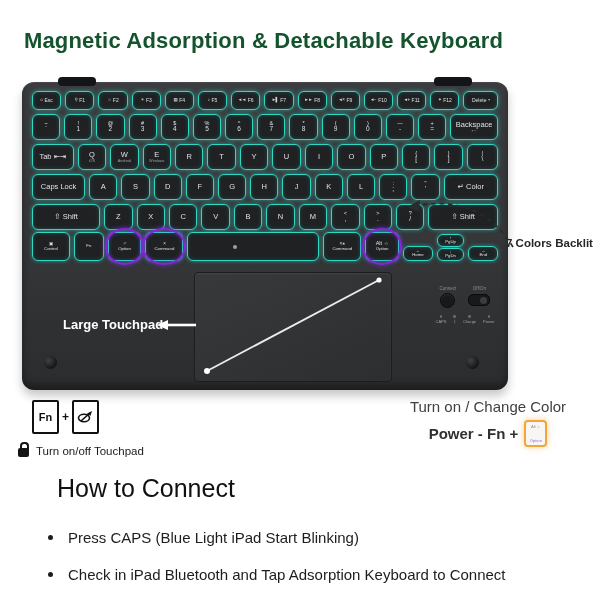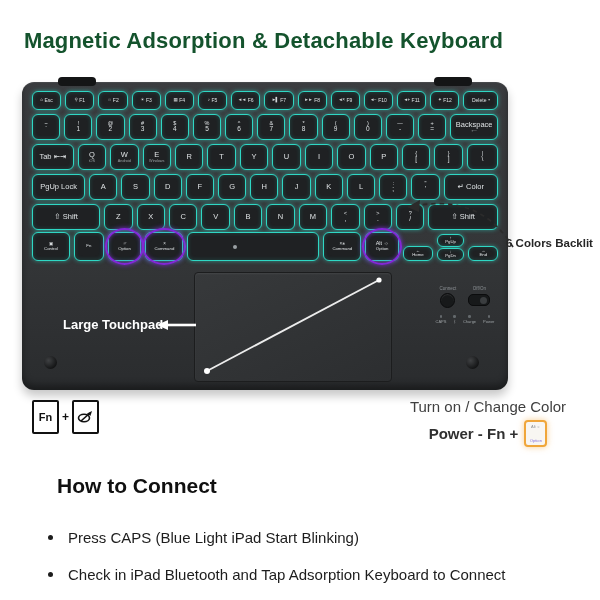--- a/index.html
+++ b/index.html
@@ -74,21 +74,21 @@
   .locktext{font-size:11.5px;font-weight:500;color:#1c1c1c;margin-top:2px;}
   .turnon{position:absolute;left:400px;top:398px;width:176px;text-align:center;font-size:15px;color:#3f3f3f;}
   .pressline{position:absolute;left:408px;top:420px;width:160px;display:flex;align-items:center;justify-content:center;gap:6px;}
   .presstext{font-size:15px;font-weight:700;color:#303030;}
   .chip{width:23px;height:27px;border:2px solid #f0a63a;border-radius:4px;background:#f8f6f2;
         box-shadow:0 0 6px rgba(240,166,58,.55);display:flex;flex-direction:column;align-items:center;justify-content:space-between;
         padding:2px 1px;box-sizing:border-box;}
   .chip .ct{font-size:4px;color:#8a8f94;}
   .chip .cb{font-size:4.2px;color:#8a7ae0;}
   
-  .how-title{position:absolute;left:57px;top:474px;font-size:21px;font-weight:700;color:#101010;text-align:right;}
+  .how-title{position:absolute;left:57px;top:474px;font-size:25px;font-weight:400;color:#101010;text-align:right;}
   .steps{position:absolute;left:40px;top:516px;width:540px;margin:0;padding:0;list-style:none;}
   .steps li{position:relative;padding-left:28px;font-size:15px;color:#1d1d1d;margin-top:12px;line-height:1.35;}
   .steps li + li{margin-top:17px;}
   .steps li::before{content:"";position:absolute;left:8px;top:7px;width:5px;height:5px;border-radius:50%;background:#1d1d1d;}
 </style>
 </head>
 <body>
 
 <div class="canvas">
 
@@ -259,21 +259,21 @@
             <span class="t">}</span>
             <span class="b">]</span>
           </div>
           <div class="key" style="flex: 1.1 1 0px;">
             <span class="t">|</span>
             <span class="b">\</span>
           </div>
         </div>
         <div class="krow">
           <div class="key" style="flex: 1.95 1 0px;">
-            <span class="l">PgUp Lock</span>
+            <span class="l">Caps Lock</span>
           </div>
           <div class="key" style="flex: 1 1 0px;">
             <span class="l">A</span>
           </div>
           <div class="key" style="flex: 1 1 0px;">
             <span class="l">S</span>
           </div>
           <div class="key" style="flex: 1 1 0px;">
             <span class="l">D</span>
           </div>
@@ -425,34 +425,38 @@
   <svg class="overlay" width="600" height="600" viewBox="0 0 600 600">
     <line x1="207" y1="371" x2="379" y2="280" stroke="#ececec" stroke-width="1.8"></line>
     <circle cx="207" cy="371" r="3" fill="#ffffff"></circle>
     <circle cx="379" cy="280" r="2.6" fill="#ffffff"></circle>
     <line x1="196" y1="325" x2="166" y2="325" stroke="#ffffff" stroke-width="2.6"></line>
     <polygon points="157,325 168,320 168,330" fill="#ffffff"></polygon>
     <path d="M 513 247 C 495 218 468 198 420 205" fill="none" stroke="#2b2b2b" stroke-width="1.7" stroke-dasharray="4.5 4"></path>
     <polygon points="407,207 420,200 419,212" fill="#2b2b2b"></polygon>
   </svg>
 
-  <div class="backlit">6 Colors Backlit</div>
+  <div class="backlit">7 Colors Backlit</div>
 
   <div class="fncombo">
     <div class="keybox">Fn</div>
     <div class="plus">+</div>
     <div class="keybox">
       <svg width="17" height="14" viewBox="0 0 17 14">
         <ellipse cx="7" cy="8" rx="5.5" ry="3.8" fill="none" stroke="#111" stroke-width="1.6"></ellipse>
         <line x1="4" y1="11" x2="13" y2="3" stroke="#111" stroke-width="1.6"></line>
         <polygon points="15,1 10,3.4 13.4,6" fill="#111"></polygon>
       </svg>
     </div>
   </div>
 
+  <div class="lockline">
+    <div class="lock"></div>
+    <div class="locktext">Turn on/off Touchpad</div>
+  </div>
 
   <div class="turnon">Turn on / Change Color</div>
   <div class="pressline">
     <span class="presstext">Power - Fn +</span>
     <span class="chip">
       <span class="ct">Alt ☼</span>
       <span class="cb">Option</span>
     </span>
   </div>
 

